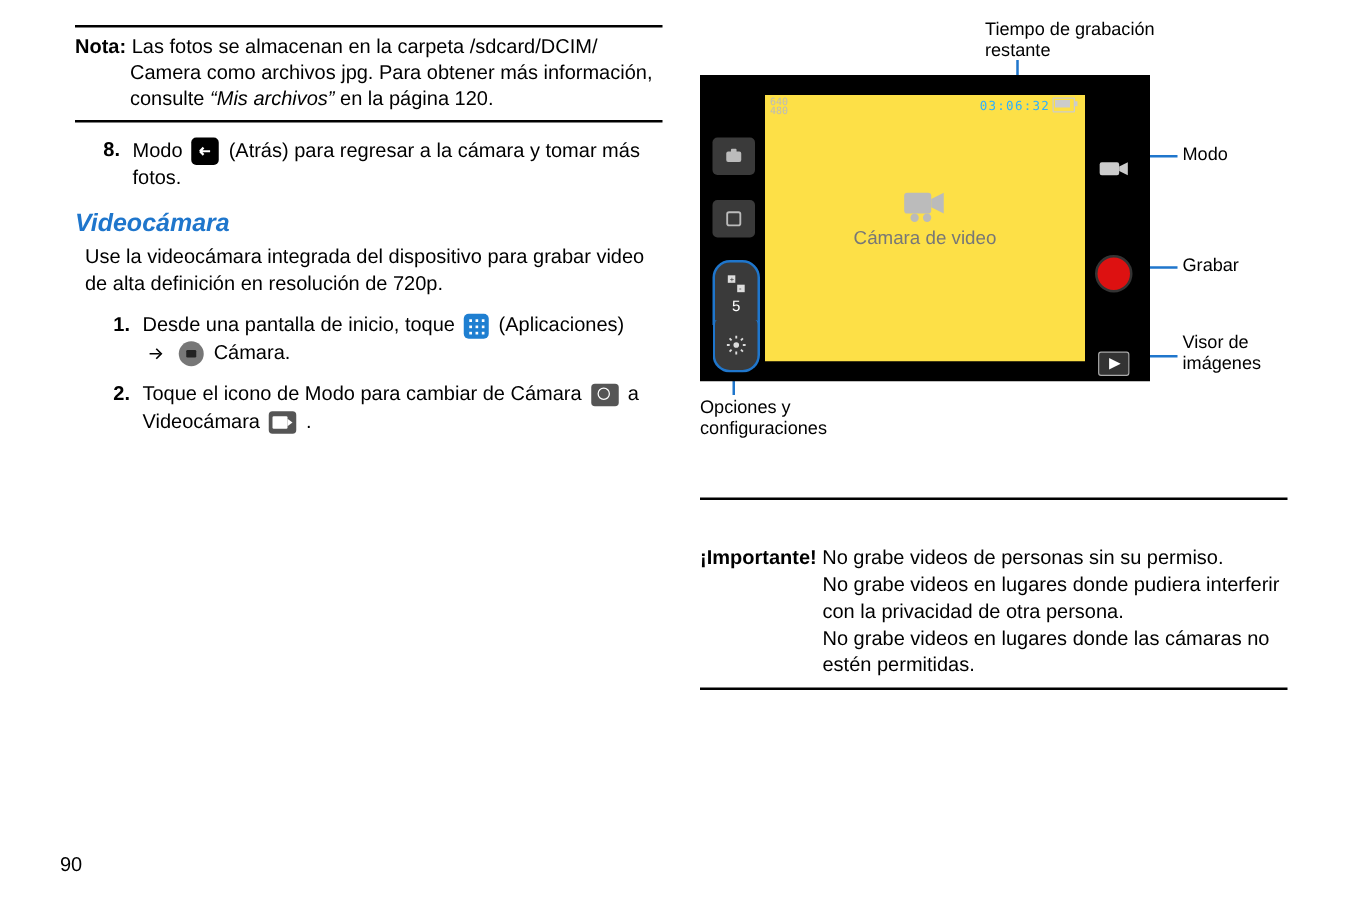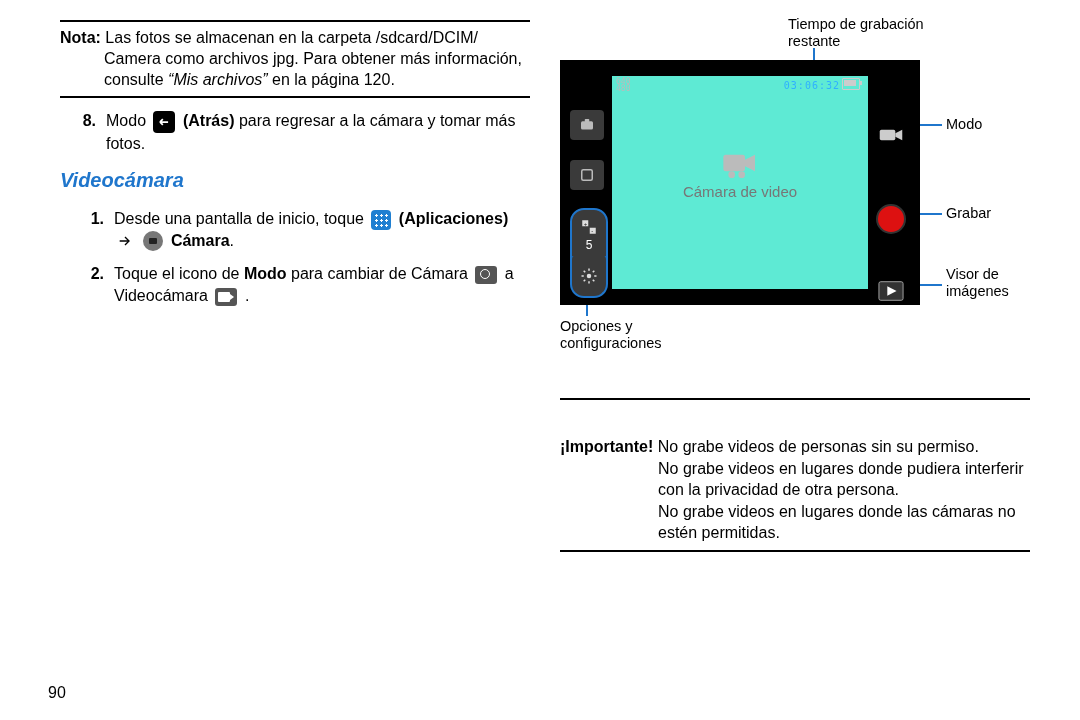--- a/index.html
+++ b/index.html
@@ -47,31 +47,31 @@
 }
 .icon-arrowr { width: 16px; height: 16px; }
 .icon-arrowr svg { width: 16px; height: 16px; }
 .icon-camera-circle { width: 20px; height: 20px; background: #777; border-radius: 50%; position: relative; }
 .icon-camera-circle::after { content: ""; position: absolute; width: 8px; height: 6px; background: #222; top: 7px; left: 6px; border-radius: 1px; }
 .icon-photo { width: 22px; height: 18px; background: #555; border-radius: 3px; position: relative; }
 .icon-photo::after { content: ""; position: absolute; width: 8px; height: 8px; border: 1.5px solid #fff; border-radius: 50%; top: 3px; left: 5px; }
 .icon-video { width: 22px; height: 18px; background: #555; border-radius: 3px; position: relative; }
 .icon-video::before { content: ""; position: absolute; width: 12px; height: 10px; background: #fff; top: 4px; left: 3px; border-radius: 1px; }
 .icon-video::after { content: ""; position: absolute; right: 3px; top: 6px; border-style: solid; border-width: 3px 0 3px 4px; border-color: transparent transparent transparent #fff; }
-strong { font-weight: bold; }
+strong { font-weight: normal; }
 .figure-wrap { position: relative; height: 320px; }
 .screen {
   position: absolute;
   left: 0; top: 40px;
   width: 360px; height: 245px;
   background: #000;
 }
 .screen-inner {
   position: absolute; left: 52px; right: 52px; top: 16px; bottom: 16px;
-  background: #5eead4;
+  background: #fde047;
 }
 .vglabel { font-size: 15px; color: #777; text-align: center; position: absolute; left: 0; right: 0; top: 54%; transform: translateY(-50%); }
 .resbadge { position: absolute; left: 56px; top: 18px; color: #bbb; font-size: 8px; font-family: monospace; line-height: 0.9; }
 .timer { position: absolute; right: 80px; top: 20px; color: #2fb0ff; font-family: monospace; font-size: 10px; letter-spacing: 1px; }
 .battery { position: absolute; right: 60px; top: 18px; width: 16px; height: 10px; border: 1px solid #ccc; border-radius: 1px; }
 .battery::after { content: ""; position: absolute; right: -3px; top: 2px; width: 2px; height: 4px; background: #ccc; }
 .battery::before { content: ""; position: absolute; left: 1px; top: 1px; width: 12px; height: 6px; background: #ccc; }
 .center-recorder { position: absolute; left: 50%; top: 42%; transform: translate(-50%,-50%); color: #ccc; }
 .center-recorder svg { width: 40px; height: 30px; }
 
@@ -138,20 +138,21 @@
               <path d="M5 12h14M5 12l5-5M5 12l5 5"></path>
             </svg>
         </span>
         <strong>(Atrás)</strong>
         <span> para regresar a la cámara y tomar más</span><br>
         <span>fotos.</span>
       </div>
     </div>
 
     <div class="section-title">Videocámara</div>
+    <div class="para">Use la videocámara integrada del dispositivo para grabar video de alta definición en resolución de 720p.</div>
 
     <div class="sublist">
       <div class="list-item">
         <div class="list-num">1.</div>
         <div class="list-body">
           <span>Desde una pantalla de inicio, toque </span>
           <span class="icon icon-apps"></span>
           <strong>(Aplicaciones)</strong><br>
           <span class="icon icon-arrowr">
             <svg viewBox="0 0 24 24" fill="none" stroke="#000" stroke-width="2">

